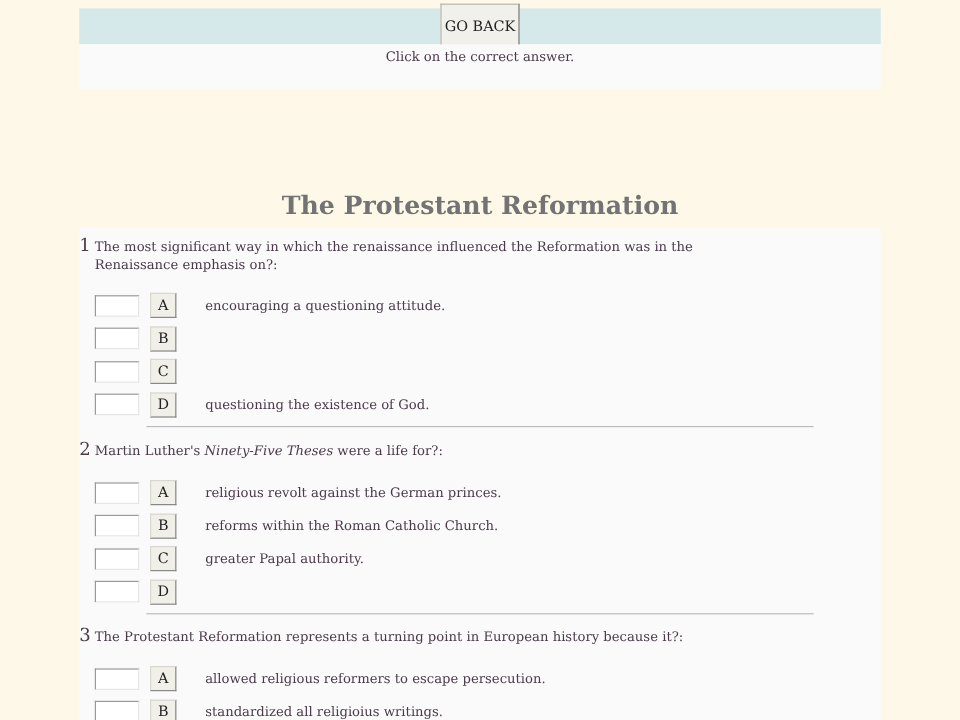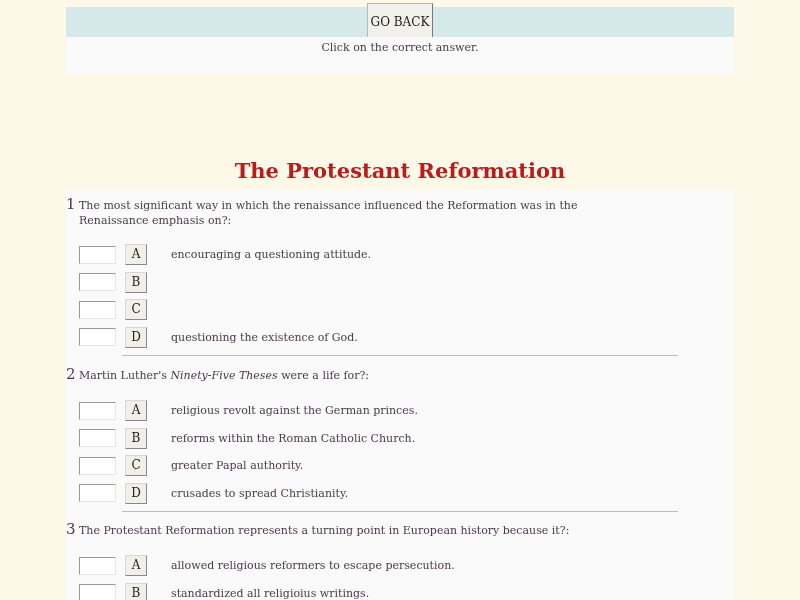--- a/index.html
+++ b/index.html
@@ -25,21 +25,21 @@
   }
   .instr {
     position: absolute; left: 66px; top: 37px; width: 668px; height: 37px;
     background: #fafafa;
     text-align: center; font-size: 11px; line-height: 22px; color: #4a3a4a;
   }
   .title {
     position: absolute; left: 0; top: 158px; width: 800px;
     text-align: center;
     font-family: "DejaVu Serif", serif;
-    font-size: 21px; font-weight: bold; color: #b91c1c;
+    font-size: 21px; font-weight: bold; color: #737373;
   }
   .panel {
     position: absolute; left: 66px; top: 190px; width: 668px; height: 420px;
     background: #fafafa;
   }
   .question { position: absolute; left: 66px; width: 560px; }
   .qhead { display: flex; align-items: flex-start; font-size: 11px; line-height: 15px; }
   .qnum { font-size: 15px; width: 11px; margin-right: 2px; margin-top: 1px; color: #4a3a4a; }
   .qtext { flex: 1; padding-top: 2px; }
   .options { margin-top: 14px; margin-left: 13px; }
@@ -117,21 +117,20 @@
       <span class="otext">reforms within the Roman Catholic Church.</span>
     </div>
     <div class="opt">
       <span class="box"></span>
       <span class="letter">C</span>
       <span class="otext">greater Papal authority.</span>
     </div>
     <div class="opt">
       <span class="box"></span>
       <span class="letter">D</span>
-      <span class="otext">crusades to spread Christianity.</span>
     </div>
   </div>
 </div>
 
 <div class="hr" style="top:511px;"></div>
 
 <div class="question" style="top:521px;">
   <div class="qhead">
     <span class="qnum">3</span>
     <span class="qtext">The Protestant Reformation represents a turning point in European history because it?:</span>

